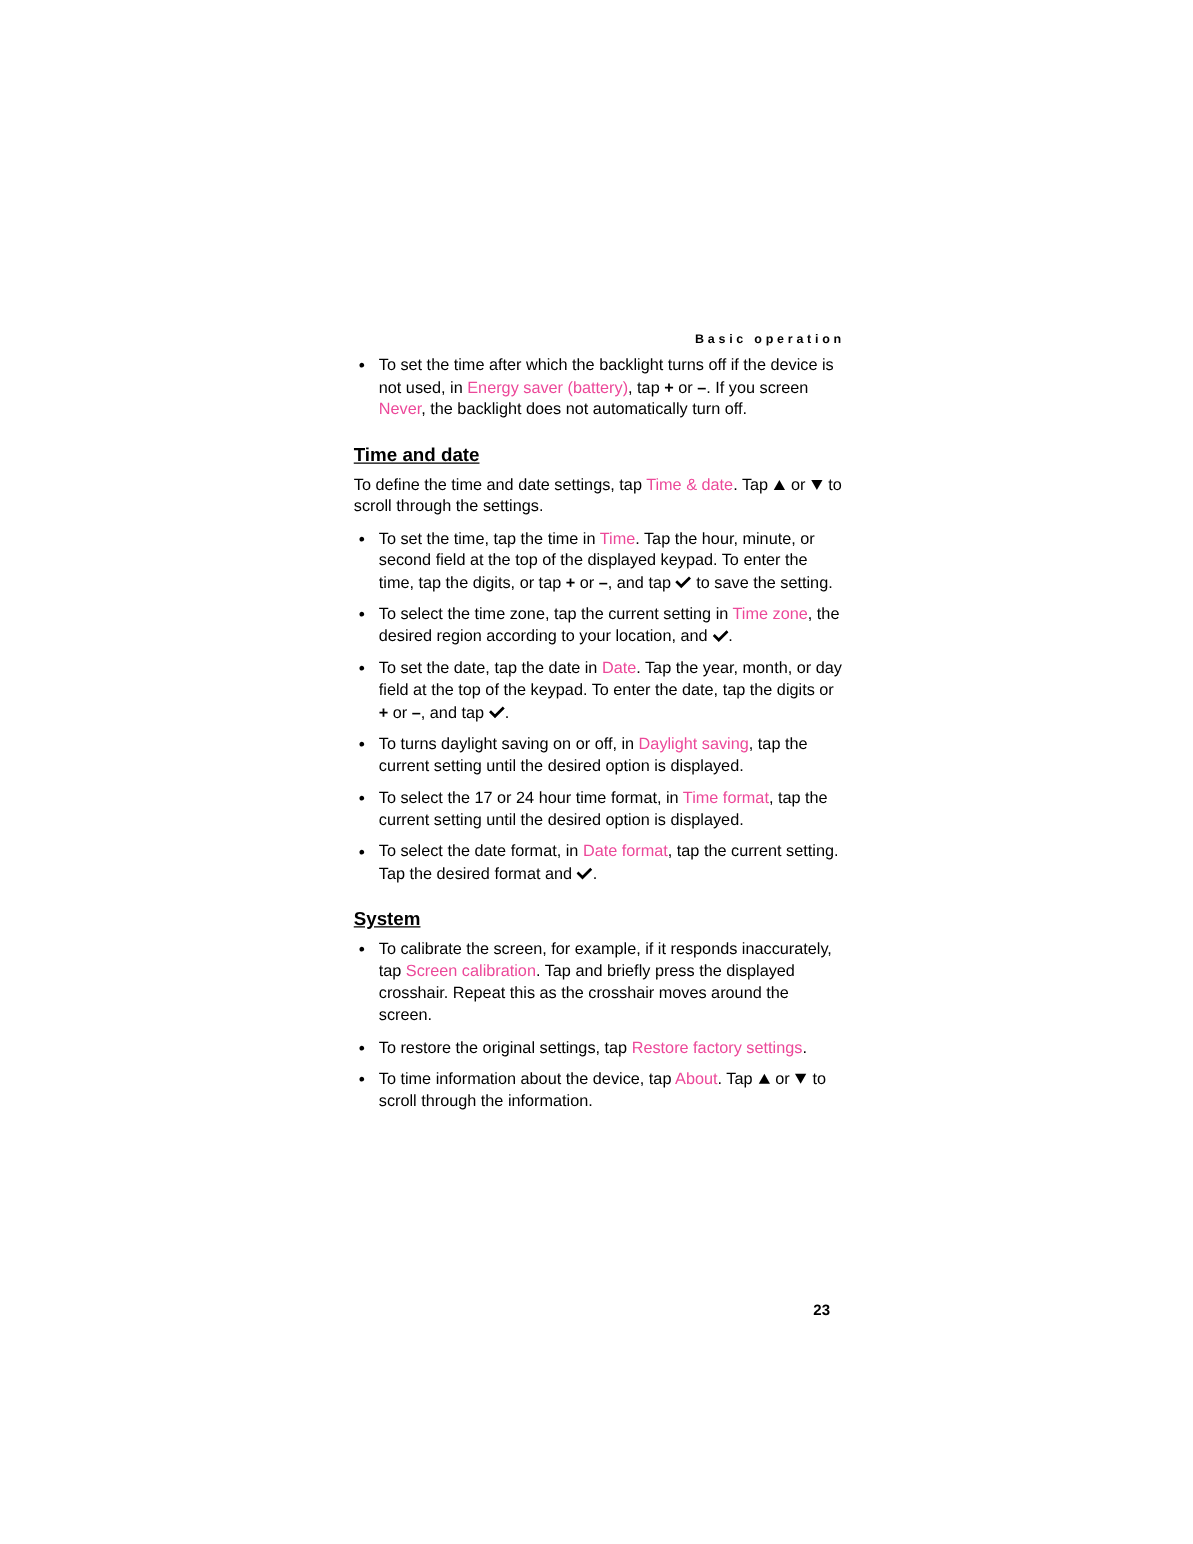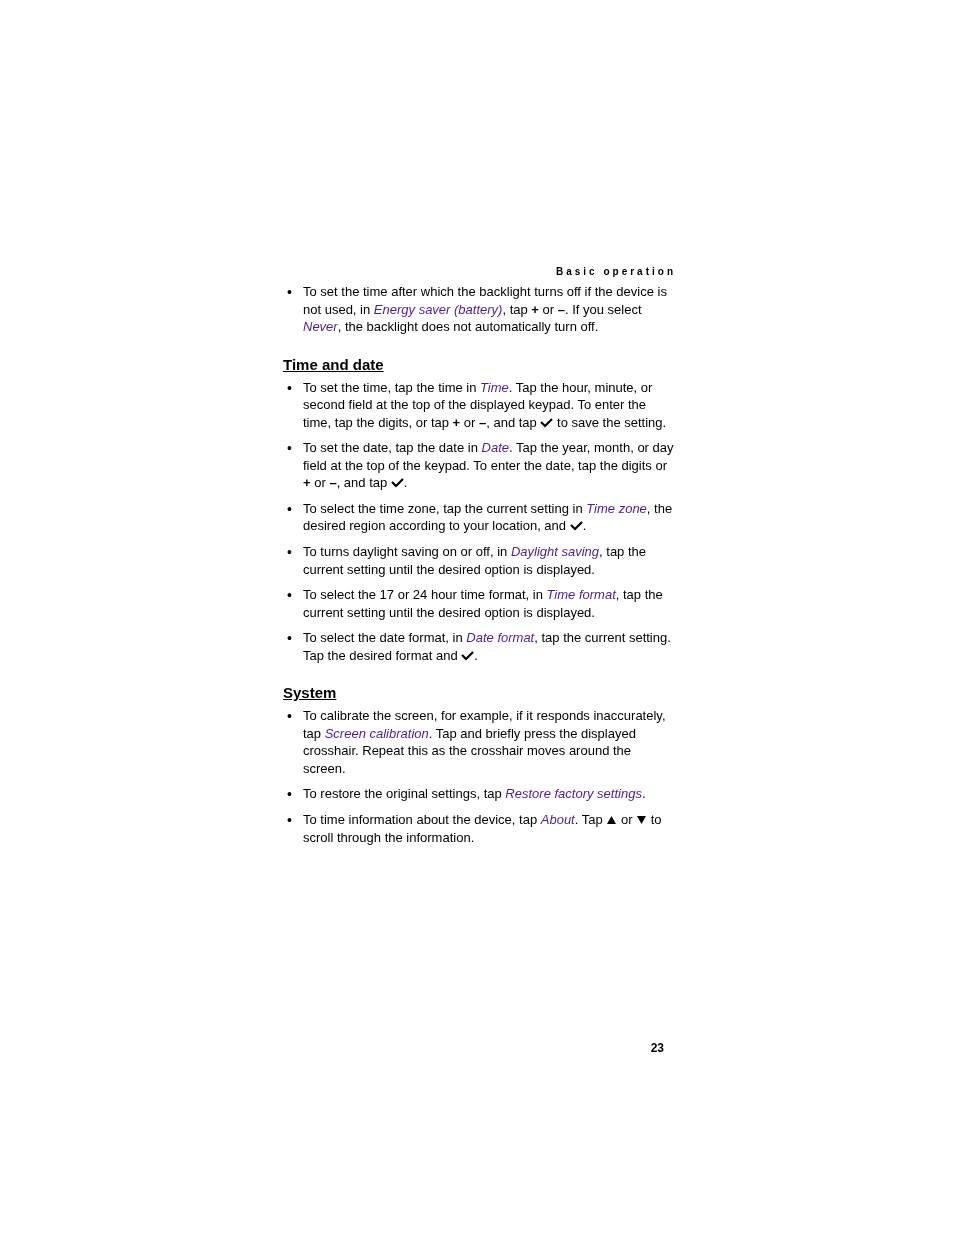--- a/index.html
+++ b/index.html
@@ -48,22 +48,21 @@
   }
   ul.bullets > li::before {
     content: "•";
     position: absolute;
     left: -16px;
     top: 0;
     font-size: 14px;
     color: #000;
   }
   .lnk {
-    color: #4c1d95;
-    font-style: italic;
+    color: #ec4899;
   }
   .bold { font-weight: 700; }
   .icon {
     display: inline-block;
     vertical-align: -1px;
   }
   .icon svg { display: block; }
   .page-number {
     position: absolute;
     top: 775px;
@@ -74,39 +73,46 @@
 </style>
 </head>
 <body>
 
 <div class="page">
 
   <div class="header">Basic operation</div>
 
   <ul class="bullets">
     <li>
-      <span>To set the time after which the backlight turns off if the device is not used, in </span><span class="lnk">Energy saver (battery)</span><span>, tap </span><span class="bold">+</span><span> or </span><span class="bold">–</span><span>. If you select </span><span class="lnk">Never</span><span>, the backlight does not automatically turn off.</span>
+      <span>To set the time after which the backlight turns off if the device is not used, in </span><span class="lnk">Energy saver (battery)</span><span>, tap </span><span class="bold">+</span><span> or </span><span class="bold">–</span><span>. If you screen </span><span class="lnk">Never</span><span>, the backlight does not automatically turn off.</span>
     </li>
   </ul>
 
   <h2 class="section-title">Time and date</h2>
+  <p class="intro">
+    <span>To define the time and date settings, tap </span><span class="lnk">Time &amp; date</span><span>. Tap </span><span class="icon"><svg width="11" height="10">
+          <path d="M5.5 1 L10 9 L1 9 Z" fill="#000"></path>
+        </svg></span><span> or </span><span class="icon"><svg width="11" height="10">
+          <path d="M1 1 L10 1 L5.5 9 Z" fill="#000"></path>
+        </svg></span><span> to scroll through the settings.</span>
+  </p>
 
   <ul class="bullets">
     <li>
       <span>To set the time, tap the time in </span><span class="lnk">Time</span><span>. Tap the hour, minute, or second field at the top of the displayed keypad. To enter the time, tap the digits, or tap </span><span class="bold">+</span><span> or </span><span class="bold">–</span><span>, and tap </span><span class="icon"><svg width="13" height="11">
             <path d="M1 5 L5 9 L12 2" stroke="#000" stroke-width="2.2" fill="none"></path>
           </svg></span><span> to save the setting.</span>
     </li>
     <li>
-      <span>To set the date, tap the date in </span><span class="lnk">Date</span><span>. Tap the year, month, or day field at the top of the keypad. To enter the date, tap the digits or </span><span class="bold">+</span><span> or </span><span class="bold">–</span><span>, and tap </span><span class="icon"><svg width="13" height="11">
+      <span>To select the time zone, tap the current setting in </span><span class="lnk">Time zone</span><span>, the desired region according to your location, and </span><span class="icon"><svg width="13" height="11">
             <path d="M1 5 L5 9 L12 2" stroke="#000" stroke-width="2.2" fill="none"></path>
           </svg></span><span>.</span>
     </li>
     <li>
-      <span>To select the time zone, tap the current setting in </span><span class="lnk">Time zone</span><span>, the desired region according to your location, and </span><span class="icon"><svg width="13" height="11">
+      <span>To set the date, tap the date in </span><span class="lnk">Date</span><span>. Tap the year, month, or day field at the top of the keypad. To enter the date, tap the digits or </span><span class="bold">+</span><span> or </span><span class="bold">–</span><span>, and tap </span><span class="icon"><svg width="13" height="11">
             <path d="M1 5 L5 9 L12 2" stroke="#000" stroke-width="2.2" fill="none"></path>
           </svg></span><span>.</span>
     </li>
     <li>
       <span>To turns daylight saving on or off, in </span><span class="lnk">Daylight saving</span><span>, tap the current setting until the desired option is displayed.</span>
     </li>
     <li>
       <span>To select the 17 or 24 hour time format, in </span><span class="lnk">Time format</span><span>, tap the current setting until the desired option is displayed.</span>
     </li>
     <li>

